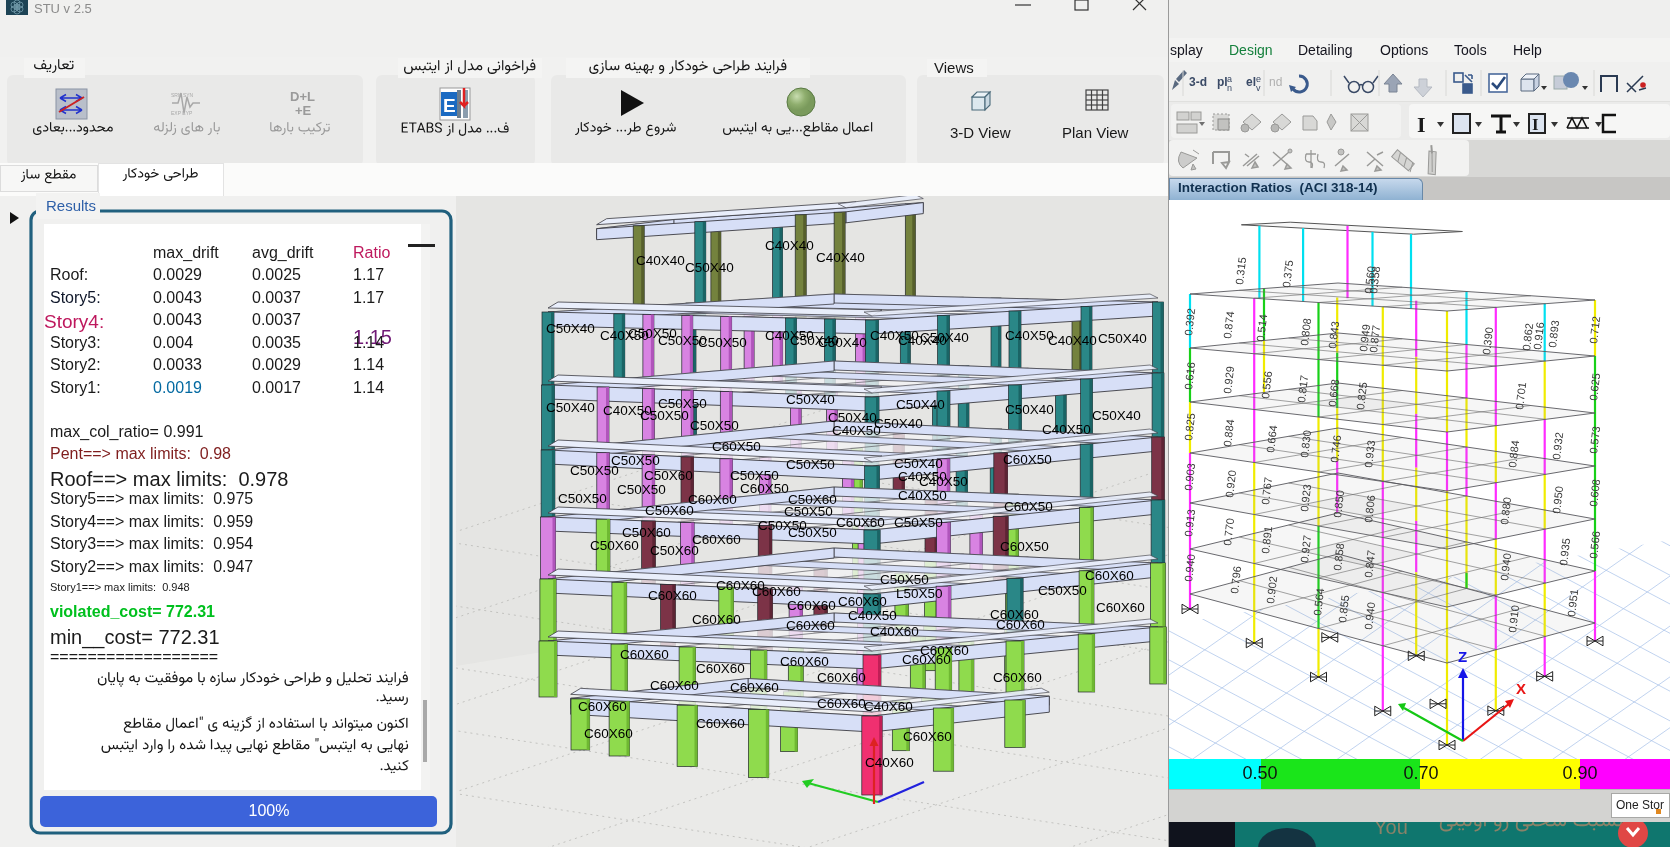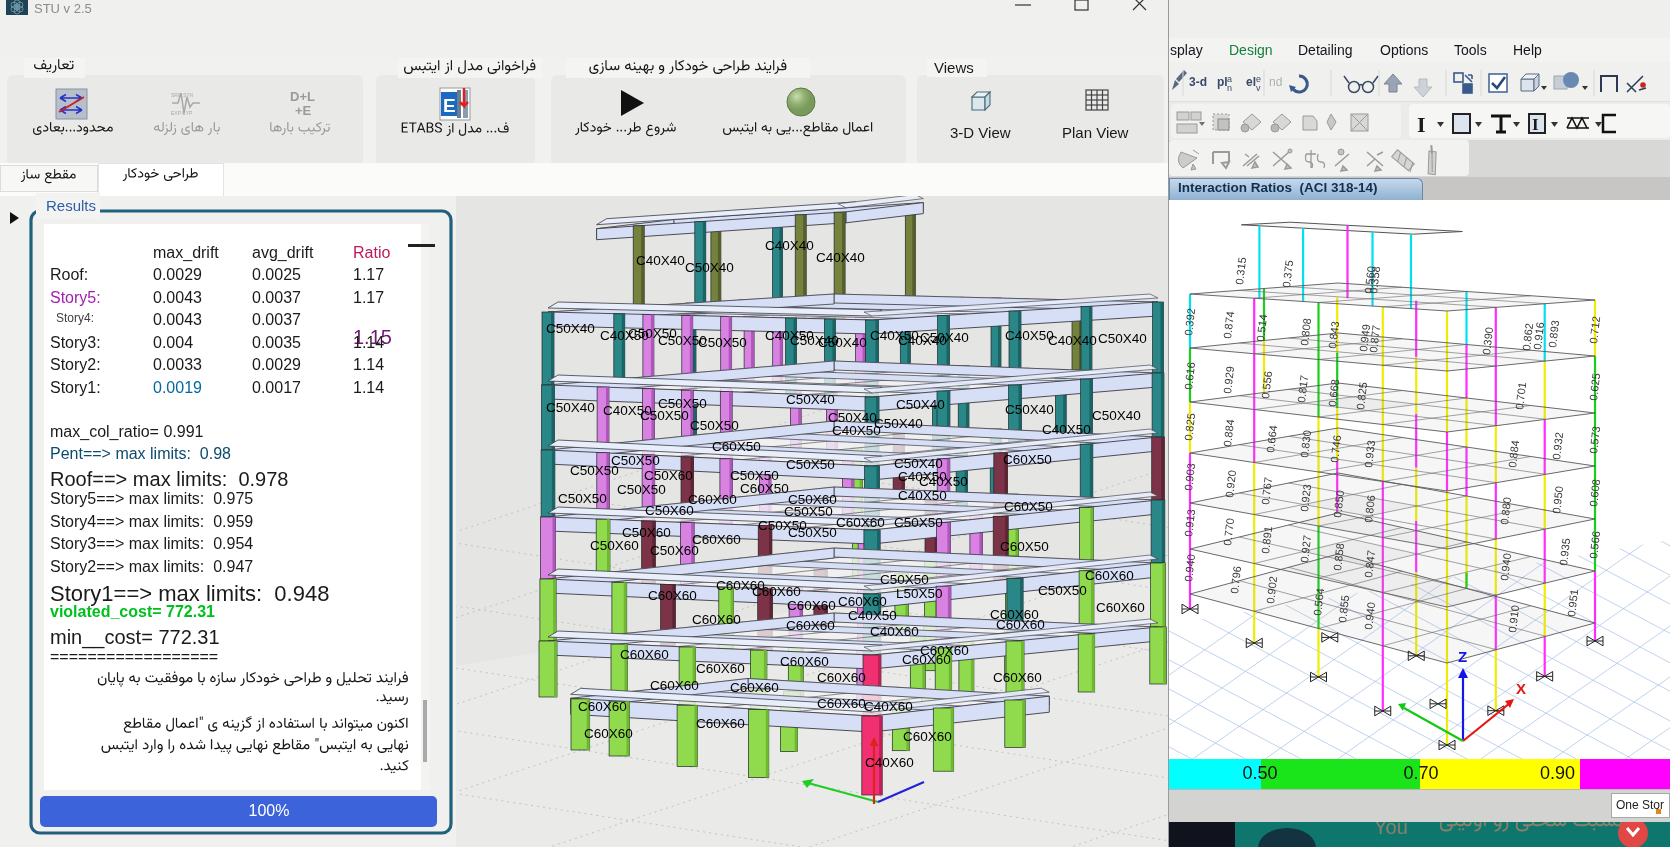--- a/index.html
+++ b/index.html
@@ -93,48 +93,48 @@
       <div class="abs" style="left:408px;top:244px;width:27px;height:2.5px;background:#222"></div>
       <div class="abs" style="left:40px;top:796px;width:397px;height:31px;background:#3c63da;border-radius:5px"></div>
       <div class="abs" style="left:40px;top:802px;width:458px;text-align:center;font-size:16px;color:#fff">100%</div>
       <div class="abs" style="left:153px;top:244px;font-size:16px;color:#1a1a1a;white-space:pre">max_drift</div>
       <div class="abs" style="left:252px;top:244px;font-size:16px;color:#1a1a1a;white-space:pre">avg_drift</div>
       <div class="abs" style="left:353px;top:244px;font-size:16px;color:#be185d;white-space:pre">Ratio</div>
       <div class="abs" style="left:50px;top:266px;font-size:16px;color:#1a1a1a;white-space:pre">Roof:</div>
       <div class="abs" style="left:153px;top:266px;font-size:16px;color:#1a1a1a;white-space:pre">0.0029</div>
       <div class="abs" style="left:252px;top:266px;font-size:16px;color:#1a1a1a;white-space:pre">0.0025</div>
       <div class="abs" style="left:353px;top:266px;font-size:16px;color:#1a1a1a;white-space:pre">1.17</div>
-      <div class="abs" style="left:50px;top:289px;font-size:16px;color:#a21caf;white-space:pre">Story5:</div>
+      <div class="abs" style="left:50px;top:289px;font-size:16px;color:#0f172a;white-space:pre">Story5:</div>
       <div class="abs" style="left:153px;top:289px;font-size:16px;color:#1a1a1a;white-space:pre">0.0043</div>
       <div class="abs" style="left:252px;top:289px;font-size:16px;color:#1a1a1a;white-space:pre">0.0037</div>
       <div class="abs" style="left:353px;top:289px;font-size:16px;color:#1a1a1a;white-space:pre">1.17</div>
-      <div class="abs" style="left:56px;top:311px;font-size:12px;color:#404040;white-space:pre">Story4:</div>
+      <div class="abs" style="left:44px;top:311px;font-size:19px;color:#be185d;white-space:pre">Story4:</div>
       <div class="abs" style="left:153px;top:311px;font-size:16px;color:#1a1a1a;white-space:pre">0.0043</div>
       <div class="abs" style="left:252px;top:311px;font-size:16px;color:#1a1a1a;white-space:pre">0.0037</div>
       <div class="abs" style="left:353px;top:326px;font-size:20px;color:#701a75;white-space:pre">1.15</div>
       <div class="abs" style="left:50px;top:334px;font-size:16px;color:#1a1a1a;white-space:pre">Story3:</div>
       <div class="abs" style="left:153px;top:334px;font-size:16px;color:#1a1a1a;white-space:pre">0.004</div>
       <div class="abs" style="left:252px;top:334px;font-size:16px;color:#1a1a1a;white-space:pre">0.0035</div>
       <div class="abs" style="left:353px;top:334px;font-size:16px;color:#1a1a1a;white-space:pre">1.14</div>
       <div class="abs" style="left:50px;top:356px;font-size:16px;color:#1a1a1a;white-space:pre">Story2:</div>
       <div class="abs" style="left:153px;top:356px;font-size:16px;color:#1a1a1a;white-space:pre">0.0033</div>
       <div class="abs" style="left:252px;top:356px;font-size:16px;color:#1a1a1a;white-space:pre">0.0029</div>
       <div class="abs" style="left:353px;top:356px;font-size:16px;color:#1a1a1a;white-space:pre">1.14</div>
       <div class="abs" style="left:50px;top:379px;font-size:16px;color:#1a1a1a;white-space:pre">Story1:</div>
       <div class="abs" style="left:153px;top:379px;font-size:16px;color:#0369a1;white-space:pre">0.0019</div>
       <div class="abs" style="left:252px;top:379px;font-size:16px;color:#1a1a1a;white-space:pre">0.0017</div>
       <div class="abs" style="left:353px;top:379px;font-size:16px;color:#1a1a1a;white-space:pre">1.14</div>
       <div class="abs" style="left:50px;top:423px;font-size:16px;color:#1a1a1a;white-space:pre">max_col_ratio= 0.991</div>
-      <div class="abs" style="left:50px;top:445px;font-size:16px;color:#0c4a6e;white-space:pre">Pent==&gt; max limits:  0.98</div>
+      <div class="abs" style="left:50px;top:445px;font-size:16px;color:#7f1d1d;white-space:pre">Pent==&gt; max limits:  0.98</div>
       <div class="abs" style="left:50px;top:468px;font-size:20px;color:#1a1a1a;white-space:pre">Roof==&gt; max limits:  0.978</div>
       <div class="abs" style="left:50px;top:490px;font-size:16px;color:#1a1a1a;white-space:pre">Story5==&gt; max limits:  0.975</div>
       <div class="abs" style="left:50px;top:513px;font-size:16px;color:#1a1a1a;white-space:pre">Story4==&gt; max limits:  0.959</div>
       <div class="abs" style="left:50px;top:535px;font-size:16px;color:#1a1a1a;white-space:pre">Story3==&gt; max limits:  0.954</div>
       <div class="abs" style="left:50px;top:558px;font-size:16px;color:#1a1a1a;white-space:pre">Story2==&gt; max limits:  0.947</div>
-      <div class="abs" style="left:50px;top:581px;font-size:22px;color:#1a1a1a;white-space:pre">Story1==&gt; max limits:  0.948</div>
+      <div class="abs" style="left:50px;top:581px;font-size:11px;color:#1a1a1a;white-space:pre">Story1==&gt; max limits:  0.948</div>
       <div class="abs" style="left:50px;top:603px;font-size:16px;color:#00c01e;font-weight:bold;white-space:pre">violated_cost= 772.31</div>
       <div class="abs" style="left:50px;top:626px;font-size:20px;color:#1a1a1a;white-space:pre">min__cost= 772.31</div>
       <div class="abs" style="left:50px;top:648px;font-size:16px;color:#1a1a1a;white-space:pre">==================</div>
     </div>
     <svg class="abs" style="left:456px;top:196px" width="712" height="651" viewBox="0 0 712 651">
       <rect width="712" height="651" fill="#e5e5e3"></rect>
       <polygon points="0,470 712,355 712,651 0,651" fill="#edece9" opacity="0.7"></polygon>
       <g stroke="#c3c3c0" stroke-width="1" stroke-dasharray="2,4" fill="none">
         <line x1="419" y1="787" x2="-812" y2="597"></line>
         <line x1="547" y1="744" x2="-684" y2="554"></line>
@@ -1275,21 +1275,21 @@
       </g>
       <text x="289" y="462" font-size="15" font-weight="bold" fill="#1515e8">Z</text>
       <text x="347" y="494" font-size="15" font-weight="bold" fill="#e81515">X</text>
     </svg>
     <div class="abs" style="left:1169px;top:759px;width:501px;height:30px;background:#00ffff"></div>
     <div class="abs" style="left:1261px;top:759px;width:159px;height:30px;background:#1ae51a"></div>
     <div class="abs" style="left:1420px;top:759px;width:160px;height:30px;background:#ffff00"></div>
     <div class="abs" style="left:1580px;top:759px;width:90px;height:30px;background:#ff00ff"></div>
     <div class="abs" style="left:1220px;top:763px;width:80px;text-align:center;font-size:18px;color:#111">0.50</div>
     <div class="abs" style="left:1381px;top:763px;width:80px;text-align:center;font-size:18px;color:#111">0.70</div>
-    <div class="abs" style="left:1540px;top:763px;width:80px;font-size:18px;color:#111">0.90</div>
+    <div class="abs" style="left:1540px;top:763px;width:80px;text-align:center;font-size:18px;color:#111">0.90</div>
     <div class="abs" style="left:1169px;top:789px;width:501px;height:33px;background:#d3d3d1;border-top:1px solid #b8b8b6"></div>
     <div class="abs" style="left:1611px;top:793px;width:59px;height:25px;background:#ffffff;border:1px solid #a8a8a6"></div>
     <div class="abs" style="left:1616px;top:798px;font-size:12px;color:#222;white-space:nowrap">One Stor</div>
     <div class="abs" style="left:1656px;top:809px;width:5px;height:5px;background:#e08820"></div>
     <div class="abs" style="left:1169px;top:822px;width:501px;height:37px;background:#0f766e;overflow:hidden">
       <div class="abs" style="left:0;top:0;width:66px;height:25px;background:#10131d"></div>
       <div class="abs" style="left:89px;top:6px;width:58px;height:40px;background:#143341;border-radius:50%"></div>
       <svg class="abs" style="left:175px;top:-16px" width="340" height="41" viewBox="0 0 340 41">
         <text x="30" y="28" font-size="20" fill="#8a8268">You</text>
         <path transform="translate(95,-1.3)" d="M8.3,26.7 7.7,26.8 7.0,26.8 6.3,26.8 5.7,26.7 5.3,26.6 4.7,26.5 4.1,26.3 3.7,26.1 3.3,25.9 2.9,25.7 2.5,25.3 2.2,25.0 1.9,24.7 1.7,24.2 1.4,23.7 1.2,23.3 1.1,22.7 1.0,22.3 0.9,21.7 0.8,21.0 0.9,20.3 0.9,19.7 1.0,19.0 1.1,18.7 1.2,18.0 1.3,17.6 1.7,17.2 2.0,17.4 2.7,17.6 3.0,17.9 3.0,18.1 2.8,18.7 2.8,19.3 2.7,19.9 2.6,20.3 2.6,21.0 2.7,21.7 2.7,22.0 2.9,22.7 3.1,23.0 3.3,23.5 3.7,23.9 4.0,24.2 4.3,24.4 5.0,24.7 5.3,24.8 6.0,24.9 6.7,24.9 7.3,24.9 8.0,24.9 8.7,24.8 9.2,24.7 9.7,24.5 10.1,24.3 10.7,24.1 11.0,23.8 11.3,23.5 11.7,23.1 11.8,22.7 11.7,22.2 11.3,21.8 11.0,21.6 10.3,21.5 9.7,21.5 9.0,21.5 8.3,21.5 8.1,21.0 8.0,20.7 7.8,20.0 8.0,19.7 8.7,19.6 9.3,19.6 10.0,19.6 10.7,19.6 11.3,19.6 12.0,19.6 12.7,19.6 13.3,19.6 14.0,19.6 14.7,19.6 15.3,19.5 15.7,19.3 16.2,19.0 16.4,18.7 16.6,18.0 16.7,17.7 16.7,17.0 16.7,16.3 16.6,16.0 16.7,15.6 17.3,15.4 17.7,15.3 18.2,15.3 18.4,15.7 18.4,16.3 18.5,17.0 18.5,17.7 18.6,18.3 18.8,18.7 19.0,19.1 19.4,19.3 20.0,19.6 20.7,19.5 21.3,19.6 22.0,19.6 22.7,19.5 23.3,19.3 23.7,19.1 23.9,18.7 24.1,18.3 24.2,17.7 24.2,17.0 24.2,16.3 24.2,15.7 24.7,15.4 25.0,15.3 25.7,15.2 25.9,15.7 25.9,16.3 26.0,17.0 26.0,17.3 26.1,18.0 26.3,18.7 26.5,19.0 26.9,19.3 27.3,19.5 28.0,19.6 28.7,19.6 29.3,19.6 30.0,19.4 30.3,19.1 30.6,18.7 30.8,18.3 30.9,17.7 30.9,17.0 30.9,16.3 30.9,15.7 30.9,15.0 30.9,14.3 30.9,13.7 30.9,13.0 30.9,12.3 30.9,11.7 30.9,11.0 30.9,10.3 30.9,9.7 30.9,9.0 30.9,8.3 30.9,7.7 31.3,7.4 32.0,7.4 32.6,7.7 32.6,8.3 32.6,9.0 32.6,9.7 32.6,10.3 32.6,11.0 32.6,11.7 32.6,12.3 32.6,13.0 32.6,13.7 32.6,14.3 32.6,15.0 32.6,15.7 32.6,16.3 32.6,17.0 32.6,17.7 32.5,18.3 32.4,19.0 32.3,19.3 32.0,20.0 31.8,20.3 31.5,20.7 31.0,21.0 30.7,21.2 30.1,21.3 29.7,21.5 29.0,21.5 28.3,21.5 27.7,21.5 27.0,21.4 26.7,21.2 26.1,21.0 25.8,20.7 25.5,20.3 25.0,20.1 24.7,20.5 24.3,20.8 23.9,21.0 23.3,21.2 23.0,21.4 22.3,21.5 21.7,21.5 21.0,21.5 20.3,21.5 19.7,21.4 19.3,21.3 18.7,21.1 18.3,20.8 18.0,20.5 17.7,20.1 17.3,20.3 16.9,20.7 16.4,21.0 16.0,21.2 15.5,21.3 15.0,21.5 14.3,21.5 13.7,21.5 13.3,21.7 13.4,22.0 13.5,22.7 13.4,23.3 13.3,23.7 13.0,24.2 12.7,24.7 12.4,25.0 12.0,25.3 11.7,25.5 11.3,25.8 10.9,26.0 10.3,26.2 10.0,26.3 9.3,26.5 8.7,26.6 8.3,26.7ZM46.7,21.5 46.0,21.5 45.3,21.5 45.1,21.0 45.1,20.3 45.1,19.7 45.1,19.0 45.1,18.3 45.1,17.7 45.1,17.0 45.1,16.3 45.1,15.7 45.1,15.0 45.1,14.3 45.1,13.7 45.1,13.0 45.1,12.3 45.1,11.7 45.1,11.0 45.1,10.3 45.1,9.7 45.1,9.0 45.1,8.3 45.1,7.7 45.7,7.4 46.3,7.4 46.8,7.7 46.8,8.3 46.8,9.0 46.8,9.7 46.8,10.3 46.8,11.0 46.8,11.7 46.8,12.3 46.8,13.0 46.8,13.7 46.8,14.3 46.8,15.0 46.8,15.7 46.8,16.3 46.8,17.0 46.8,17.7 46.8,18.3 46.8,19.0 46.8,19.7 46.8,20.3 46.8,21.0 46.7,21.5ZM103.3,11.5 103.0,11.2 102.7,10.9 102.3,10.6 102.0,10.0 102.0,10.0 102.3,9.6 102.7,9.3 103.0,9.0 103.7,8.9 104.0,9.3 104.3,9.6 104.7,9.9 104.7,10.2 104.3,10.6 104.0,10.9 103.7,11.3 103.3,11.5ZM181.0,12.2 180.6,12.0 180.3,11.7 179.9,11.3 179.6,11.0 179.7,10.5 180.0,10.2 180.3,9.8 180.7,9.5 181.2,9.7 181.6,10.0 181.9,10.3 182.2,10.7 182.0,11.2 181.7,11.5 181.3,11.8 181.0,12.2ZM17.0,13.1 16.5,13.0 16.2,12.7 15.9,12.3 15.5,12.0 15.7,11.5 16.0,11.1 16.3,10.8 16.7,10.5 17.2,10.7 17.5,11.0 17.8,11.3 18.2,11.7 18.0,12.1 17.7,12.4 17.3,12.8 17.0,13.1ZM90.7,13.0 90.1,13.0 89.8,12.7 89.5,12.3 89.2,12.0 89.3,11.5 89.7,11.1 90.0,10.8 90.3,10.5 90.7,10.7 91.0,11.0 91.3,11.3 91.7,11.7 91.7,12.0 91.3,12.3 91.0,12.7 90.7,13.0ZM94.0,13.1 93.5,13.0 93.2,12.7 92.9,12.3 92.5,12.0 92.7,11.5 93.0,11.2 93.3,10.9 93.7,10.5 94.1,10.7 94.4,11.0 94.8,11.3 95.1,11.7 95.0,12.1 94.7,12.4 94.3,12.8 94.0,13.1ZM141.3,14.0 140.9,14.0 140.5,13.7 140.2,13.3 139.9,13.0 140.0,12.5 140.3,12.2 140.7,11.8 141.0,11.5 141.5,11.7 141.8,12.0 142.1,12.3 142.5,12.7 142.3,13.0 142.0,13.4 141.7,13.7 141.3,14.0ZM144.7,14.1 144.3,14.0 144.0,13.7 143.6,13.3 143.3,13.0 143.3,12.5 143.7,12.2 144.0,11.9 144.3,11.5 144.8,11.7 145.2,12.0 145.5,12.3 145.8,12.7 145.7,13.1 145.3,13.4 145.0,13.8 144.7,14.1ZM84.3,26.7 83.7,26.8 83.0,26.8 82.3,26.8 81.7,26.7 81.3,26.6 80.7,26.5 80.1,26.3 79.7,26.1 79.3,25.9 78.9,25.7 78.5,25.3 78.2,25.0 77.9,24.7 77.7,24.2 77.4,23.7 77.2,23.3 77.1,22.7 77.0,22.3 76.9,21.7 76.8,21.0 76.9,20.3 76.9,19.7 77.0,19.0 77.1,18.7 77.2,18.0 77.3,17.6 77.7,17.2 78.0,17.4 78.7,17.6 79.0,17.9 79.0,18.1 78.8,18.7 78.8,19.3 78.7,19.9 78.6,20.3 78.6,21.0 78.7,21.7 78.7,22.0 78.9,22.7 79.1,23.0 79.3,23.5 79.7,23.9 80.0,24.2 80.3,24.4 81.0,24.7 81.3,24.8 82.0,24.9 82.7,24.9 83.3,24.9 84.0,24.9 84.7,24.8 85.2,24.7 85.7,24.5 86.1,24.3 86.7,24.1 87.0,23.8 87.3,23.5 87.7,23.1 87.8,22.7 87.7,22.2 87.3,21.8 87.0,21.6 86.3,21.5 85.7,21.5 85.0,21.5 84.3,21.5 84.1,21.0 84.0,20.7 83.8,20.0 84.0,19.7 84.7,19.6 85.3,19.6 86.0,19.6 86.7,19.6 87.3,19.6 88.0,19.6 88.7,19.6 89.3,19.6 90.0,19.5 90.7,19.6 91.3,19.6 92.0,19.4 92.3,19.2 92.7,18.9 93.0,18.3 93.1,18.0 93.2,17.3 93.1,16.7 93.1,16.0 93.3,15.4 94.0,15.3 94.3,15.3 94.7,15.3 94.8,16.0 94.9,16.7 94.9,17.3 95.0,18.0 95.1,18.3 95.3,18.9 95.7,19.2 96.0,19.5 96.7,19.6 97.3,19.6 98.0,19.6 98.7,19.6 99.3,19.6 100.0,19.5 100.7,19.5 101.3,19.3 101.7,19.2 102.3,19.0 102.7,18.9 103.2,18.7 103.7,18.5 104.0,18.3 104.7,18.0 105.0,17.9 105.4,17.7 106.0,17.4 106.3,17.2 106.8,17.0 106.7,16.6 106.0,16.3 105.7,16.2 105.1,16.0 104.7,15.8 104.3,15.7 103.7,15.5 103.3,15.3 102.7,15.1 102.0,15.1 101.3,15.2 101.0,15.5 100.7,15.8 100.3,16.2 100.0,16.5 99.5,16.3 99.0,16.1 98.7,15.9 98.7,15.5 99.0,15.0 99.3,14.7 99.6,14.3 100.0,14.0 100.3,13.8 100.7,13.5 101.2,13.3 101.7,13.2 102.3,13.2 103.0,13.2 103.3,13.4 104.0,13.6 104.3,13.8 104.9,14.0 105.3,14.2 105.7,14.3 106.3,14.6 106.7,14.8 107.2,15.0 107.7,15.2 108.1,15.3 108.7,15.5 109.3,15.7 109.7,15.8 110.3,16.0 110.3,16.7 110.3,17.3 109.9,17.7 109.3,17.8 108.8,18.0 108.3,18.2 108.1,18.7 108.3,19.1 108.8,19.3 109.3,19.5 110.0,19.6 110.7,19.6 111.3,19.6 112.0,19.6 112.7,19.6 113.3,19.5 113.8,19.3 114.3,19.0 114.5,18.7 114.7,18.3 114.8,17.7 114.8,17.0 114.8,16.3 115.0,15.7 115.3,15.6 116.0,15.5 116.4,15.7 116.5,16.3 116.5,17.0 116.5,17.7 116.7,18.2 116.8,18.7 117.1,19.0 117.4,19.3 118.0,19.6 118.7,19.6 119.3,19.5 119.7,19.3 120.0,18.9 120.2,18.3 120.3,17.7 120.3,17.0 120.2,16.3 120.3,15.8 120.7,15.7 121.3,15.6 121.9,15.7 122.0,16.3 122.0,16.7 122.1,17.3 122.2,18.0 122.3,18.6 122.5,19.0 122.8,19.3 123.3,19.5 124.0,19.6 124.7,19.3 124.9,19.0 125.1,18.7 125.2,18.0 125.3,17.3 125.2,16.7 125.2,16.0 125.0,15.3 124.9,15.0 125.1,14.7 125.7,14.5 126.3,14.3 126.5,14.3 126.8,14.7 126.9,15.3 126.9,16.0 127.0,16.3 127.1,17.0 127.0,17.7 127.0,18.0 126.9,18.7 126.8,19.3 126.6,19.7 126.3,20.2 126.0,20.6 125.7,20.9 125.3,21.2 124.9,21.3 124.3,21.5 123.7,21.5 123.0,21.4 122.7,21.3 122.1,21.0 121.8,20.7 121.5,20.3 121.0,20.2 120.7,20.6 120.3,20.9 120.0,21.1 119.5,21.3 119.0,21.5 118.3,21.5 117.7,21.5 117.2,21.3 116.7,21.1 116.3,20.9 116.0,20.5 115.7,20.1 115.3,20.3 115.0,20.7 114.5,21.0 114.0,21.2 113.7,21.4 113.0,21.5 112.3,21.5 111.7,21.5 111.0,21.5 110.3,21.5 109.7,21.5 109.1,21.3 108.7,21.2 108.1,21.0 107.7,20.8 107.3,20.5 107.1,20.0 106.9,19.7 106.7,19.1 106.0,19.3 105.7,19.5 105.3,19.7 104.7,20.0 104.3,20.2 103.9,20.3 103.3,20.5 103.0,20.7 102.3,20.9 102.0,21.0 101.3,21.2 100.7,21.3 100.3,21.4 99.7,21.5 99.0,21.5 98.3,21.5 97.7,21.5 97.0,21.5 96.3,21.5 95.8,21.3 95.3,21.2 95.0,20.9 94.6,20.7 94.3,20.3 93.8,20.3 93.4,20.7 93.0,20.9 92.7,21.1 92.0,21.3 91.7,21.4 91.0,21.5 90.3,21.5 89.7,21.5 89.3,21.7 89.4,22.0 89.5,22.7 89.4,23.3 89.3,23.7 89.0,24.2 88.7,24.7 88.4,25.0 88.0,25.3 87.7,25.5 87.3,25.8 86.9,26.0 86.3,26.2 86.0,26.3 85.3,26.5 84.7,26.6 84.3,26.7ZM37.0,26.8 36.3,26.9 35.8,26.7 35.7,26.3 35.4,25.7 35.7,25.3 36.3,25.1 36.7,25.0 37.3,24.8 37.7,24.7 38.3,24.3 38.7,24.2 39.0,23.9 39.3,23.6 39.7,23.3 40.0,22.9 40.3,22.4 40.5,22.0 40.4,21.3 40.3,21.3 39.7,21.5 39.0,21.5 38.3,21.5 37.7,21.4 37.3,21.3 36.7,21.1 36.3,20.9 36.0,20.6 35.7,20.2 35.4,19.7 35.3,19.3 35.2,18.7 35.2,18.0 35.3,17.3 35.4,17.0 35.6,16.3 35.8,16.0 36.0,15.6 36.3,15.1 36.7,14.8 37.0,14.5 37.3,14.3 38.0,14.1 38.7,14.0 39.3,14.1 40.0,14.3 40.3,14.5 40.7,14.8 41.0,15.1 41.3,15.5 41.6,16.0 41.8,16.3 42.0,16.8 42.2,17.3 42.3,18.0 42.4,18.3 42.5,19.0 42.5,19.7 42.5,20.3 42.4,21.0 42.3,21.4 42.2,22.0 42.0,22.6 41.8,23.0 41.7,23.4 41.3,23.9 41.0,24.3 40.7,24.7 40.4,25.0 40.0,25.3 39.7,25.5 39.3,25.8 38.9,26.0 38.3,26.2 38.0,26.4 37.3,26.6 37.0,26.8ZM57.0,26.8 56.3,26.9 55.8,26.7 55.7,26.3 55.4,25.7 55.7,25.3 56.3,25.1 56.7,25.0 57.3,24.8 57.7,24.7 58.3,24.3 58.7,24.2 59.0,23.9 59.3,23.6 59.7,23.3 60.0,22.9 60.3,22.4 60.5,22.0 60.4,21.3 60.3,21.3 59.7,21.5 59.0,21.5 58.3,21.5 57.7,21.4 57.3,21.3 56.7,21.1 56.3,20.9 56.0,20.6 55.7,20.2 55.4,19.7 55.3,19.3 55.2,18.7 55.2,18.0 55.3,17.3 55.4,17.0 55.6,16.3 55.8,16.0 56.0,15.6 56.3,15.1 56.7,14.8 57.0,14.5 57.3,14.3 58.0,14.1 58.7,14.0 59.3,14.1 60.0,14.3 60.3,14.5 60.7,14.8 61.0,15.1 61.3,15.5 61.6,16.0 61.8,16.3 62.0,16.8 62.2,17.3 62.3,18.0 62.4,18.3 62.5,19.0 62.5,19.7 62.5,20.3 62.4,21.0 62.3,21.4 62.2,22.0 62.0,22.6 61.8,23.0 61.7,23.4 61.3,23.9 61.0,24.3 60.7,24.7 60.4,25.0 60.0,25.3 59.7,25.5 59.3,25.8 58.9,26.0 58.3,26.2 58.0,26.4 57.3,26.6 57.0,26.8ZM180.7,21.4 180.0,21.5 179.3,21.5 178.7,21.5 178.0,21.5 177.3,21.5 176.9,21.3 176.3,21.1 176.0,20.8 175.7,20.5 175.3,20.1 175.0,20.5 174.7,20.8 174.3,21.1 173.9,21.3 173.3,21.5 172.7,21.5 172.0,21.4 171.7,21.3 171.1,21.0 170.8,20.7 170.5,20.3 170.0,20.2 169.7,20.6 169.3,20.9 169.0,21.1 168.5,21.3 168.0,21.5 167.3,21.5 166.7,21.5 166.2,21.3 165.7,21.1 165.3,20.9 165.0,20.5 164.7,20.1 164.3,20.3 164.0,20.7 163.5,21.0 163.0,21.2 162.7,21.4 162.0,21.5 161.3,21.5 160.7,21.5 160.0,21.5 159.3,21.4 159.0,21.2 158.5,21.0 158.1,20.7 157.8,20.3 157.3,20.1 157.0,20.5 156.7,20.8 156.3,21.0 155.7,21.2 155.3,21.4 154.7,21.5 154.0,21.5 153.3,21.5 152.7,21.5 152.0,21.4 151.7,21.3 151.0,21.0 150.7,20.8 150.3,20.4 150.1,20.0 149.7,19.8 149.3,20.2 149.0,20.4 148.6,20.7 148.0,20.9 147.7,21.1 147.0,21.2 146.5,21.3 146.0,21.4 145.3,21.5 144.7,21.5 144.0,21.5 143.3,21.5 142.7,21.5 142.0,21.5 141.3,21.5 140.7,21.5 140.0,21.4 139.4,21.3 139.0,21.2 138.3,21.2 137.8,21.0 137.3,20.8 136.9,20.7 136.3,20.4 136.0,20.2 135.7,19.9 135.3,19.5 135.0,19.0 134.8,18.7 134.7,18.1 134.6,17.7 134.5,17.0 134.5,16.3 134.6,15.7 134.7,15.3 134.9,14.7 135.1,14.3 135.6,14.3 136.0,14.5 136.4,14.7 136.5,15.3 136.4,16.0 136.3,16.3 136.3,17.0 136.4,17.3 136.6,18.0 136.8,18.3 137.2,18.7 137.7,19.0 138.0,19.1 138.7,19.3 139.0,19.4 139.7,19.5 140.3,19.5 141.0,19.6 141.7,19.6 142.3,19.6 143.0,19.6 143.7,19.6 144.3,19.6 145.0,19.6 145.7,19.5 146.3,19.5 147.0,19.4 147.3,19.2 148.0,19.0 148.3,18.8 148.7,18.5 149.0,18.0 149.1,17.7 149.1,17.0 149.1,16.3 149.1,15.7 149.7,15.4 150.0,15.3 150.7,15.3 150.8,15.7 150.8,16.3 150.9,17.0 150.9,17.7 151.0,18.1 151.2,18.7 151.4,19.0 151.8,19.3 152.3,19.5 153.0,19.6 153.7,19.6 154.3,19.6 155.0,19.5 155.6,19.3 156.0,19.1 156.2,18.7 156.4,18.3 156.5,17.7 156.5,17.0 156.5,16.3 156.5,15.7 157.0,15.4 157.4,15.3 158.0,15.2 158.2,15.7 158.2,16.3 158.3,17.0 158.3,17.3 158.4,18.0 158.6,18.7 158.8,19.0 159.2,19.3 159.7,19.5 160.3,19.6 161.0,19.6 161.7,19.6 162.3,19.5 162.8,19.3 163.3,19.0 163.5,18.7 163.7,18.3 163.8,17.7 163.8,17.0 163.8,16.3 164.0,15.7 164.3,15.6 165.0,15.5 165.4,15.7 165.5,16.3 165.5,17.0 165.5,17.7 165.7,18.2 165.8,18.7 166.1,19.0 166.4,19.3 167.0,19.6 167.7,19.6 168.3,19.5 168.7,19.3 169.0,18.9 169.2,18.3 169.3,17.7 169.3,17.0 169.2,16.3 169.3,15.8 169.7,15.7 170.3,15.6 170.9,15.7 171.0,16.3 171.0,16.7 171.1,17.3 171.2,18.0 171.3,18.6 171.5,19.0 171.8,19.3 172.3,19.5 173.0,19.6 173.7,19.3 173.9,19.0 174.1,18.7 174.3,18.0 174.3,17.3 174.3,16.7 174.2,16.0 174.3,15.6 175.0,15.5 175.7,15.4 176.0,16.0 176.0,16.3 176.1,17.0 176.1,17.7 176.2,18.3 176.4,18.7 176.7,19.1 177.0,19.4 177.7,19.6 178.3,19.5 179.0,19.6 179.7,19.6 180.3,19.5 180.7,19.3 181.0,19.0 181.2,18.3 181.3,18.0 181.4,17.3 181.3,16.9 181.2,16.3 181.2,15.7 181.1,15.0 181.3,14.5 181.9,14.3 182.3,14.2 182.8,14.3 182.9,15.0 183.0,15.5 183.1,16.0 183.1,16.7 183.2,17.3 183.1,18.0 183.0,18.7 182.9,19.0 182.7,19.7 182.5,20.0 182.3,20.3 182.0,20.7 181.6,21.0 181.0,21.3 180.7,21.4ZM39.1,19.7 39.7,19.6 40.3,19.5 40.7,19.3 40.7,18.7 40.6,18.3 40.5,17.7 40.3,17.2 40.1,16.7 39.8,16.3 39.3,16.0 39.0,15.9 38.3,15.9 38.0,16.0 37.5,16.3 37.3,16.7 37.1,17.3 36.9,17.7 36.9,18.3 37.0,18.8 37.3,19.3 37.7,19.5 38.3,19.6 38.7,19.7 39.1,19.7ZM59.1,19.7 59.7,19.6 60.3,19.5 60.7,19.3 60.7,18.7 60.6,18.3 60.5,17.7 60.3,17.2 60.1,16.7 59.8,16.3 59.3,16.0 59.0,15.9 58.3,15.9 58.0,16.0 57.5,16.3 57.3,16.7 57.1,17.3 56.9,17.7 56.9,18.3 57.0,18.8 57.3,19.3 57.7,19.5 58.3,19.6 58.7,19.7 59.1,19.7ZM64.7,26.8 64.0,26.9 63.5,26.7 63.3,26.2 63.2,25.7 63.3,25.3 64.0,25.1 64.4,25.0 65.0,24.7 65.3,24.5 65.7,24.3 66.1,24.0 66.4,23.7 66.7,23.3 67.0,22.8 67.2,22.3 67.4,22.0 67.5,21.3 67.6,20.7 67.6,20.0 67.5,19.3 67.5,18.7 67.3,18.1 67.2,17.7 67.1,17.0 66.9,16.7 67.3,16.3 67.7,16.2 68.3,16.0 68.3,16.0 68.7,16.3 68.9,17.0 69.0,17.4 69.1,18.0 69.2,18.7 69.3,19.3 69.3,20.0 69.3,20.7 69.2,21.3 69.1,22.0 69.0,22.3 68.8,23.0 68.6,23.3 68.3,23.9 68.1,24.3 67.8,24.7 67.5,25.0 67.2,25.3 66.8,25.7 66.3,26.0 66.0,26.2 65.7,26.4 65.0,26.6 64.7,26.8ZM20.7,25.9 20.2,25.7 19.9,25.3 19.6,25.0 19.2,24.7 19.4,24.3 19.7,24.0 20.1,23.7 20.4,23.3 20.8,23.3 21.1,23.7 21.5,24.0 21.8,24.3 21.7,24.9 21.3,25.2 21.0,25.5 20.7,25.9ZM24.0,25.9 23.6,25.7 23.3,25.3 23.0,25.0 22.8,24.3 23.1,24.0 23.5,23.7 23.8,23.3 24.2,23.3 24.5,23.7 24.8,24.0 25.2,24.3 25.0,25.0 24.7,25.3 24.3,25.6 24.0,25.9ZM155.3,25.8 154.7,25.7 154.4,25.3 154.0,25.0 153.7,24.7 154.0,24.1 154.3,23.8 154.7,23.5 155.0,23.2 155.3,23.3 155.7,23.7 156.0,24.0 156.3,24.4 156.3,24.8 156.0,25.1 155.7,25.5 155.3,25.8Z" fill="#8a8268"></path>

